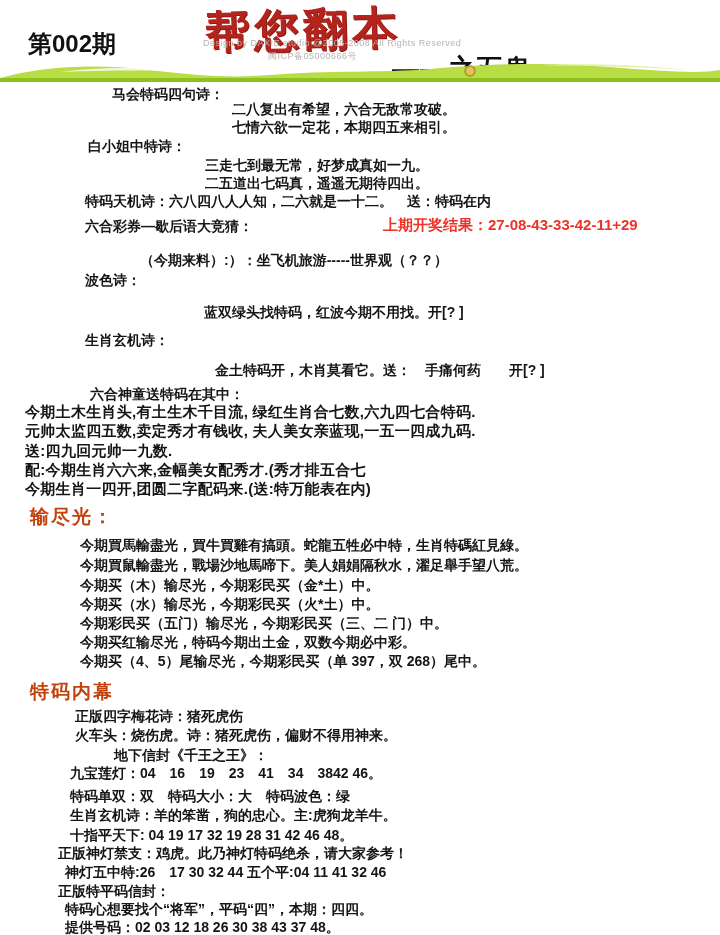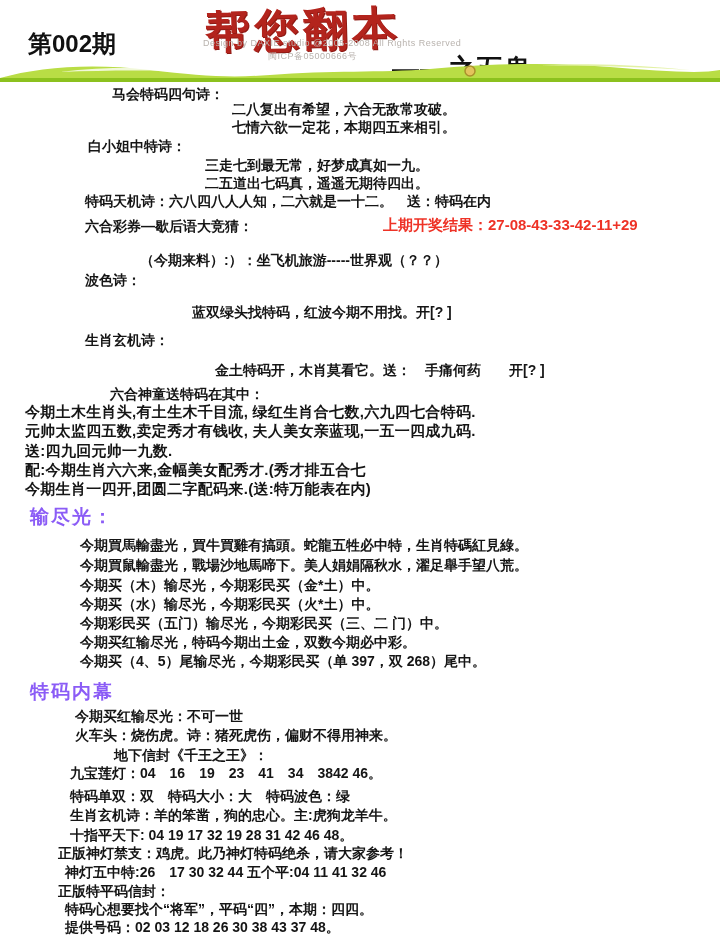--- a/index.html
+++ b/index.html
@@ -12,21 +12,21 @@
   .issue{font-size:24px;font-weight:bold;color:#111;}
   .brand-title{
     font-size:45px;font-weight:900;color:#b3241d;
     letter-spacing:4px;transform:rotate(-1.5deg);
     text-shadow:1px 1px 0 #8e1a14;
   }
   .brand-sub{font-size:27px;font-weight:900;color:#111;letter-spacing:1px;margin-top:24px;}
   .wm{font-size:9px;color:#b9b3ae;font-weight:normal;letter-spacing:.5px;}
   .b{font-size:14px;font-weight:bold;color:#151515;}
   .b15{font-size:15px;font-weight:bold;color:#151515;letter-spacing:.3px;}
-  .hdr{font-size:19px;font-weight:bold;color:#8b5cf6;letter-spacing:2px;}
+  .hdr{font-size:19px;font-weight:bold;color:#c2410c;letter-spacing:2px;}
   .red{font-size:15px;font-weight:bold;color:#ee3226;}
   .banner{position:absolute;left:0;top:57px;width:720px;height:28px;}
 </style>
 </head>
 <body>
 
 <div class="abs issue" style="left:28px;top:28px;">第002期</div>
 <div class="abs brand-title" style="left:205px;top:0px;">帮您翻本</div>
 <div class="abs brand-sub" style="left:392px;top:27px;">——之五鬼</div>
 <div class="abs wm" style="left:203px;top:38px;">Design by DAXIE studio @2005-2008 All Rights Reserved</div>
@@ -44,41 +44,41 @@
 <div class="abs b" style="left:232px;top:101px;">二八复出有希望，六合无敌常攻破。</div>
 <div class="abs b" style="left:232px;top:119px;">七情六欲一定花，本期四五来相引。</div>
 <div class="abs b" style="left:88px;top:138px;">白小姐中特诗：</div>
 <div class="abs b" style="left:205px;top:157px;">三走七到最无常，好梦成真如一九。</div>
 <div class="abs b" style="left:205px;top:175px;">二五道出七码真，遥遥无期待四出。</div>
 <div class="abs b" style="left:85px;top:193px;">特码天机诗：六八四八人人知，二六就是一十二。　送：特码在内</div>
 <div class="abs b" style="left:85px;top:218px;">六合彩券—歇后语大竞猜：</div>
 <div class="abs red" style="left:383px;top:216px;">上期开奖结果：27-08-43-33-42-11+29</div>
 <div class="abs b" style="left:140px;top:252px;">（今期来料）:）：坐飞机旅游-----世界观（？？）</div>
 <div class="abs b" style="left:85px;top:272px;">波色诗：</div>
-<div class="abs b" style="left:192px;top:304px;">蓝双绿头找特码，红波今期不用找。开[? ]</div>
+<div class="abs b" style="left:204px;top:304px;">蓝双绿头找特码，红波今期不用找。开[? ]</div>
 <div class="abs b" style="left:85px;top:332px;">生肖玄机诗：</div>
 <div class="abs b" style="left:215px;top:362px;">金土特码开，木肖莫看它。送：　手痛何药　　开[? ]</div>
-<div class="abs b" style="left:90px;top:386px;margin-left:20px;">六合神童送特码在其中：</div>
+<div class="abs b" style="left:90px;top:386px;">六合神童送特码在其中：</div>
 <div class="abs b15" style="left:25px;top:403px;">今期土木生肖头,有土生木千目流, 绿红生肖合七数,六九四七合特码.</div>
 <div class="abs b15" style="left:25px;top:422px;">元帅太监四五数,卖定秀才有钱收, 夫人美女亲蓝现,一五一四成九码.</div>
 <div class="abs b15" style="left:25px;top:442px;">送:四九回元帅一九数.</div>
 <div class="abs b15" style="left:25px;top:461px;">配:今期生肖六六来,金幅美女配秀才.(秀才排五合七</div>
 <div class="abs b15" style="left:25px;top:480px;text-align:right;">今期生肖一四开,团圆二字配码来.(送:特万能表在内)</div>
 
 <div class="abs hdr" style="left:30px;top:504px;">输尽光：</div>
 <div class="abs b" style="left:80px;top:537px;">今期買馬輸盡光，買牛買雞有搞頭。蛇龍五牲必中特，生肖特碼紅見綠。</div>
 <div class="abs b" style="left:80px;top:557px;">今期買鼠輸盡光，戰場沙地馬啼下。美人娟娟隔秋水，濯足舉手望八荒。</div>
 <div class="abs b" style="left:80px;top:577px;">今期买（木）输尽光，今期彩民买（金*土）中。</div>
 <div class="abs b" style="left:80px;top:596px;">今期买（水）输尽光，今期彩民买（火*土）中。</div>
 <div class="abs b" style="left:80px;top:615px;">今期彩民买（五门）输尽光，今期彩民买（三、二 门）中。</div>
 <div class="abs b" style="left:80px;top:634px;">今期买红输尽光，特码今期出土金，双数今期必中彩。</div>
 <div class="abs b" style="left:80px;top:653px;">今期买（4、5）尾输尽光，今期彩民买（单 397，双 268）尾中。</div>
 
 <div class="abs hdr" style="left:30px;top:679px;">特码内幕</div>
-<div class="abs b" style="left:75px;top:708px;">今期买红输尽光：不可一世</div>
+<div class="abs b" style="left:75px;top:708px;">正版四字梅花诗：猪死虎伤</div>
 <div class="abs b" style="left:75px;top:727px;text-align:right;">火车头：烧伤虎。诗：猪死虎伤，偏财不得用神来。</div>
 <div class="abs b" style="left:114px;top:747px;">地下信封《千王之王》：</div>
 <div class="abs b" style="left:70px;top:765px;">九宝莲灯：04　16　19　23　41　34　3842 46。</div>
 <div class="abs b" style="left:70px;top:788px;">特码单双：双　特码大小：大　特码波色：绿</div>
 <div class="abs b" style="left:70px;top:807px;">生肖玄机诗：羊的笨凿，狗的忠心。主:虎狗龙羊牛。</div>
 <div class="abs b" style="left:70px;top:827px;">十指平天下: 04 19 17 32 19 28 31 42 46 48。</div>
 <div class="abs b" style="left:58px;top:845px;">正版神灯禁支：鸡虎。此乃神灯特码绝杀，请大家参考！</div>
 <div class="abs b" style="left:65px;top:864px;">神灯五中特:26　17 30 32 44 五个平:04 11 41 32 46</div>
 <div class="abs b" style="left:58px;top:883px;">正版特平码信封：</div>
 <div class="abs b" style="left:65px;top:901px;">特码心想要找个“将军”，平码“四”，本期：四四。</div>

